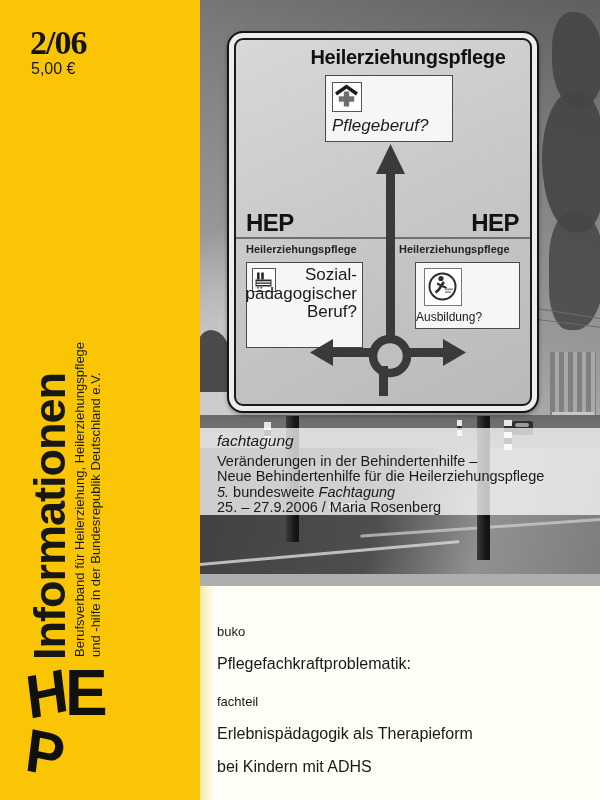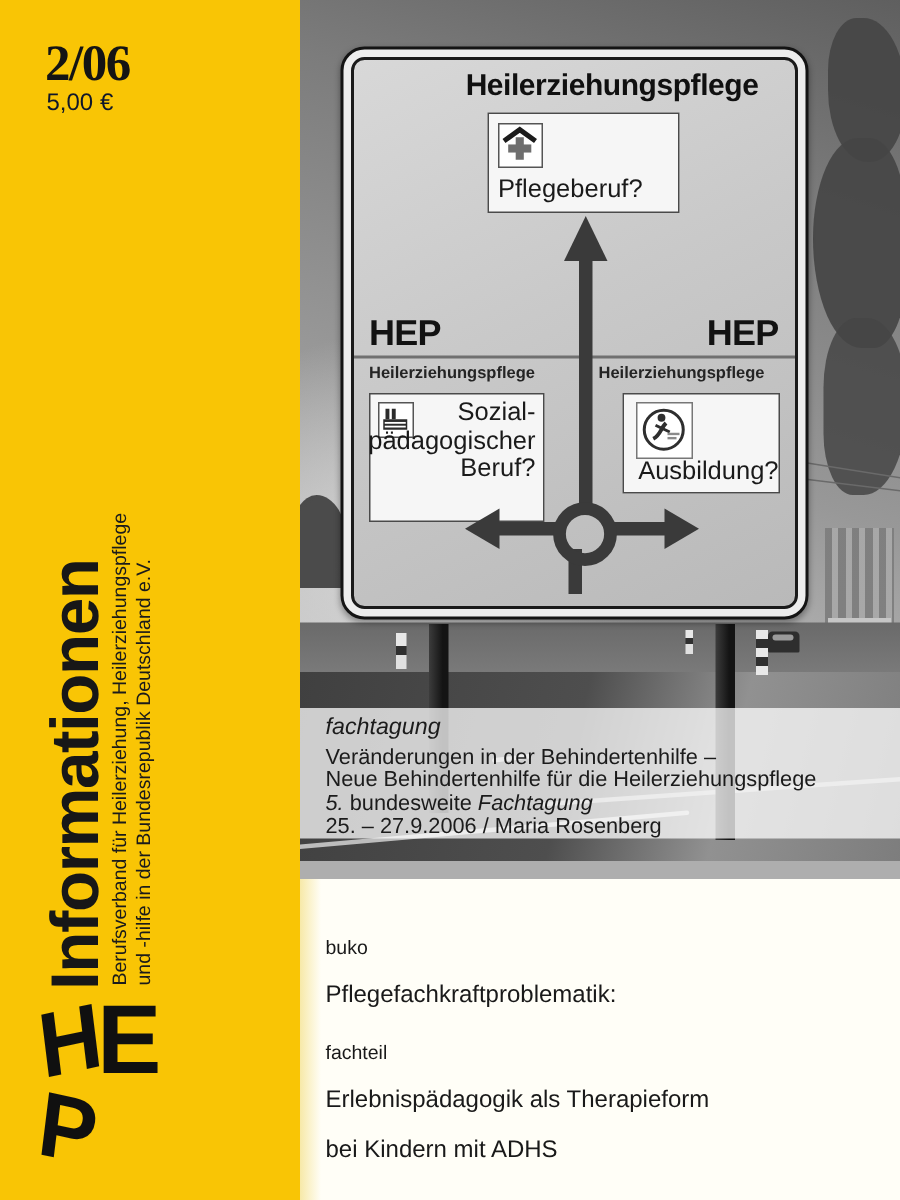--- a/index.html
+++ b/index.html
@@ -59,41 +59,41 @@
   .car:before { content:""; position:absolute; left:3px; top:2px; width:14px; height:4px; background:#9a9a9a; border-radius:2px; }
 
   
   .sign { position:absolute; left:27px; top:31px; width:312px; height:382px; background:#ededed;
           border:2px solid #141414; border-radius:16px; padding:5px; box-shadow:0 2px 4px rgba(0,0,0,.35); }
   .sign-panel { position:relative; width:100%; height:100%; border:2px solid #1a1a1a; border-radius:9px;
                 background:linear-gradient(155deg,#d8d8d8 0%, #c9c9c9 45%, #b9b9b9 100%); overflow:hidden; }
   .sign-title { position:absolute; left:0; right:0; top:6px; text-align:center; padding-left:50px;
                 font-size:20px; font-weight:700; letter-spacing:-0.3px; color:#101010; }
   .whitebox { position:absolute; background:#f6f6f6; border:1.5px solid #4a4a4a; }
-  .box-top { left:89px; top:35px; width:128px; height:67px; }
+  .box-top { left:89px; top:35px; width:128px; height:67px;font-style:italic; }
   .box-top .box-label { position:absolute; left:6px; bottom:5px; font-size:17px; color:#1a1a1a; }
   .box-left { left:10px; top:222px; width:117px; height:86px; }
   .box-left .box-lines { position:absolute; right:5px; top:3px; text-align:right; font-size:17px; line-height:18.5px; color:#1a1a1a; }
   .box-right { left:179px; top:222px; width:105px; height:67px; }
-  .box-right .box-label { position:absolute; left:0; right:0; bottom:4px; text-align:right; font-size:17px; color:#1a1a1a; }
+  .box-right .box-label { position:absolute; left:0; right:0; bottom:4px; text-align:left; font-size:12px; color:#1a1a1a; }
   .icon-frame { position:absolute; background:#fff; border:1.5px solid #555; }
   .hospital-frame { left:6px; top:6px; width:30px; height:30px; }
   .factory-frame { left:5px; top:5px; width:24px; height:24px; }
   .figure-frame { left:8px; top:5px; width:38px; height:38px; border-color:#777; }
   .hep { position:absolute; top:169px; font-size:24px; font-weight:700; letter-spacing:-0.5px; color:#121212; }
   .hep-left { left:10px; }
   .hep-right { right:11px; }
   .sign-rule { position:absolute; left:0; right:0; top:197px; height:2px; background:#707070; }
   .subhead { position:absolute; top:203px; font-size:11px; font-weight:700; color:#242424; white-space:nowrap; }
   .sub-left { left:10px; }
   .sub-right { left:163px; }
   .sign-arrows { position:absolute; left:0; top:0; width:100%; height:100%; }
 
   
-  .banner { position:absolute; left:0; top:472px; width:400px; height:87px; background:rgba(255,255,255,.74);
+  .banner { position:absolute; left:0; top:428px; width:400px; height:87px; background:rgba(255,255,255,.74);
             padding:4px 10px 0 17px; color:#1b1b1b; }
   .banner .kicker { font-size:15.5px; font-style:italic; margin-bottom:4px; }
   .banner .bline { font-size:14.5px; line-height:15.4px; }
   .it { font-style:italic; }
 
   
   .contents { position:absolute; left:200px; top:586px; width:400px; height:214px; background:#FFFEF7;
               padding:38px 18px 0 17px; color:#191919; }
   .contents:before { content:""; position:absolute; left:0; top:0; width:14px; height:100%;
                      background:linear-gradient(90deg, #F7E9A8, rgba(255,254,247,0)); }

